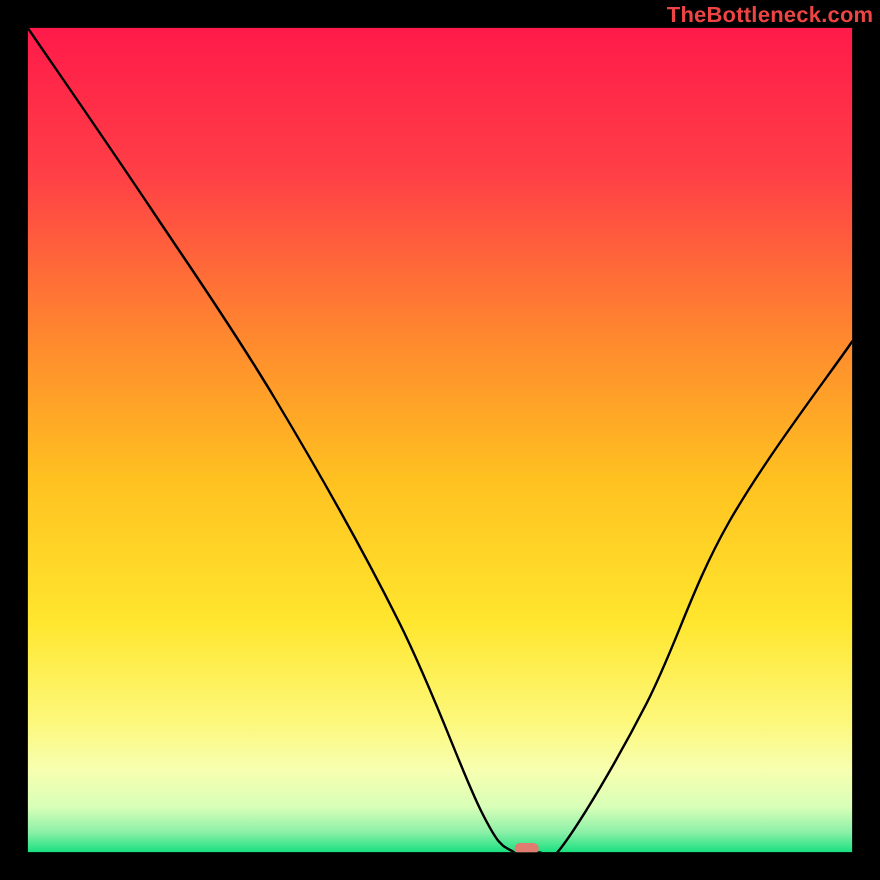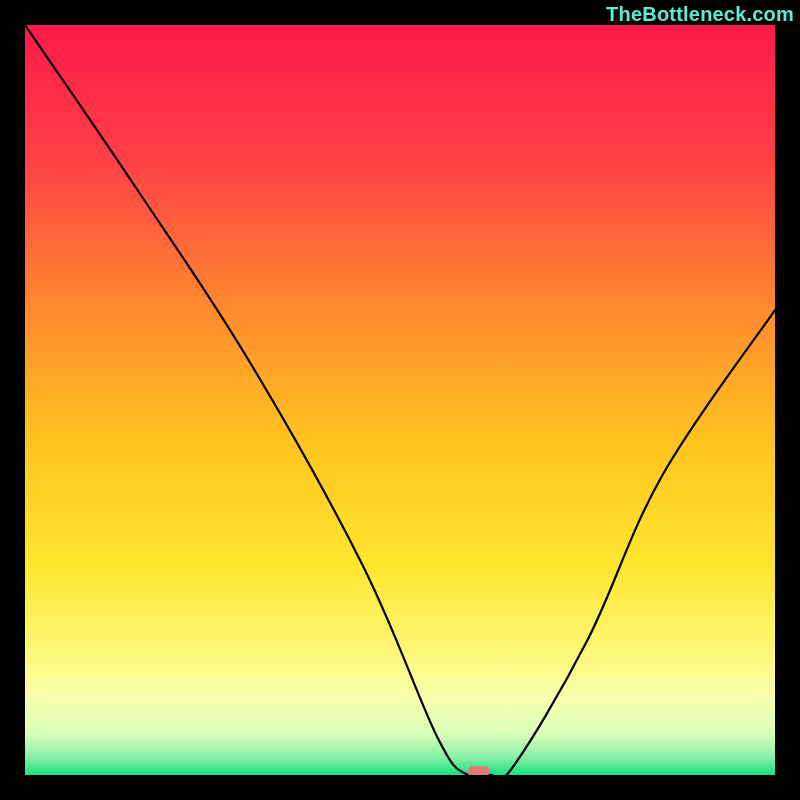--- a/index.html
+++ b/index.html
@@ -26,21 +26,21 @@
     height: 750px;
     overflow: hidden;
   }
   .watermark {
     position: absolute;
     top: 3px;
     right: 6px;
     font-family: Arial, Helvetica, sans-serif;
     font-size: 20px;
     font-weight: 600;
-    color: #5eead4;
+    color: #ef4444;
     letter-spacing: 0.2px;
   }
   svg {
     display: block;
   }
 </style>
 </head>
 <body>
 
 <div class="frame">

